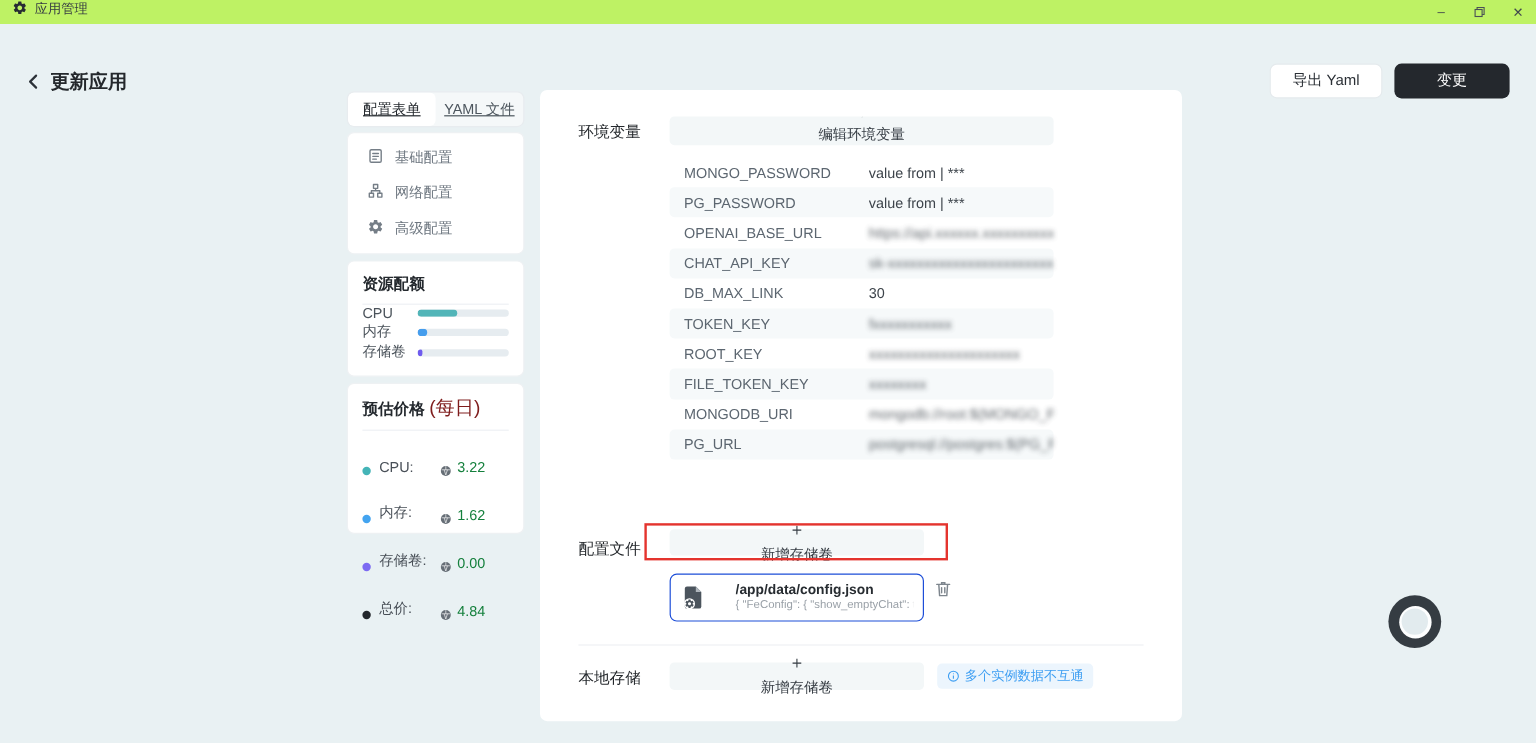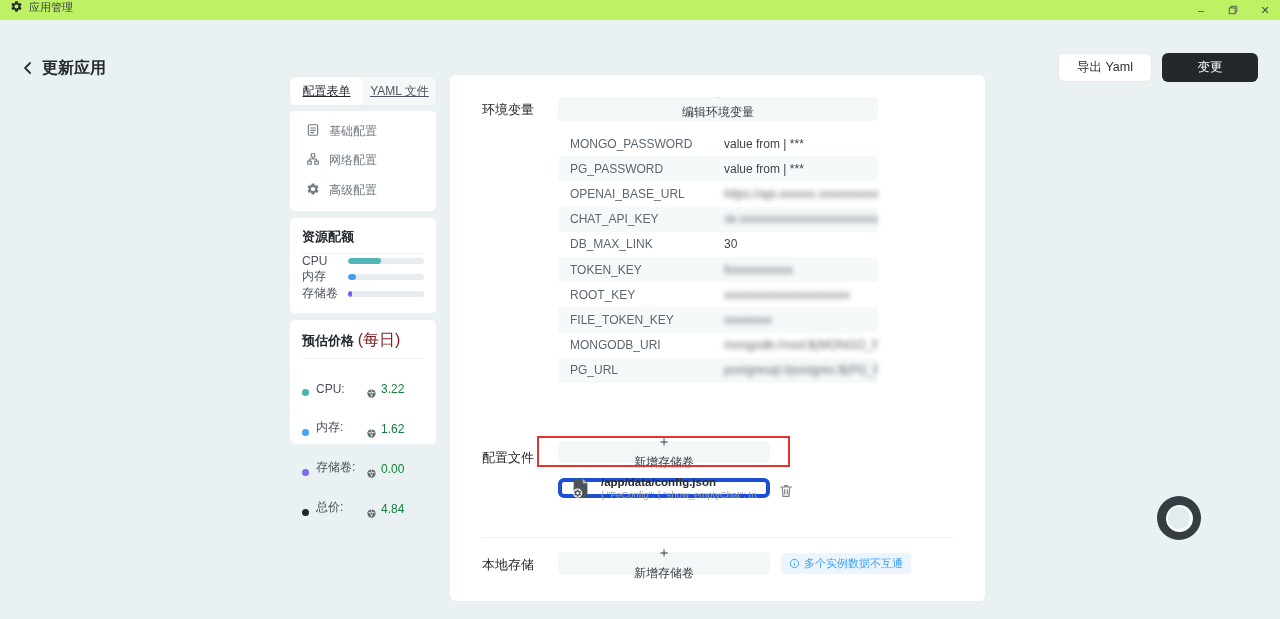--- a/index.html
+++ b/index.html
@@ -49,21 +49,21 @@
   .sec-label { position:absolute; left:32px; font-size:13px; font-weight:normal; color:#24282c; }
   .gray-btn { position:absolute; background:#f3f7f8; border-radius:4px; display:flex; align-items:center; justify-content:center; gap:6px; font-size:12px; color:#343b42;flex-direction:column; }
   .gray-btn .plus { font-size:14px; line-height:1; color:#343b42; }
   .env-rows { position:absolute; left:108px; top:56px; width:320px; }
   .env-row { height:25.2px; display:flex; align-items:center; border-radius:4px; font-size:12px; padding-left:12px; }
   .env-row:nth-child(even) { background:#f6f9fa; }
   .env-name { width:154px; color:#5c6670; }
   .env-value { flex:1; color:#3d444b; white-space:nowrap; overflow:hidden; }
   .blur { filter:blur(2.4px); opacity:.8; }
   .divider { position:absolute; left:32px; width:471px; height:1px; background:#eef1f4; }
-  .file-card { position:absolute; left:108px; top:403px; width:212px; height:20px; background:#fff; border:4px solid #1d4ed8; border-radius:6px; display:flex; align-items:center; gap:9px; padding:3px 8px; }
+  .file-card { position:absolute; left:108px; top:403px; width:212px; height:40px; background:#fff; border:1px solid #1d4ed8; border-radius:6px; display:flex; align-items:center; gap:24px; padding:3px 8px; }
   .file-card svg.doc { width:22px; height:22px; flex:none; }
   .file-info { overflow:hidden; }
   .file-path { font-size:11.5px; font-weight:bold; color:#272c31; line-height:13px; white-space:nowrap; overflow:hidden; }
   .file-preview { font-size:9.5px; color:#9aa1a8; line-height:12px; white-space:nowrap; overflow:hidden; }
   .trash-btn { position:absolute; left:328px; top:408px; width:16px; height:16px; }
   .hint-badge { position:absolute; left:331px; top:478px; height:21px; background:#ecf5fd; border-radius:4px; display:flex; align-items:center; gap:4px; padding:0 8px; font-size:11px; color:#3d9ef2; }
   .hint-badge svg { width:11px; height:11px; }
 
   
   .red-box { position:absolute; left:87px; top:361px; width:253px; height:31px; border:2.5px solid #e4342e; pointer-events:none; }

